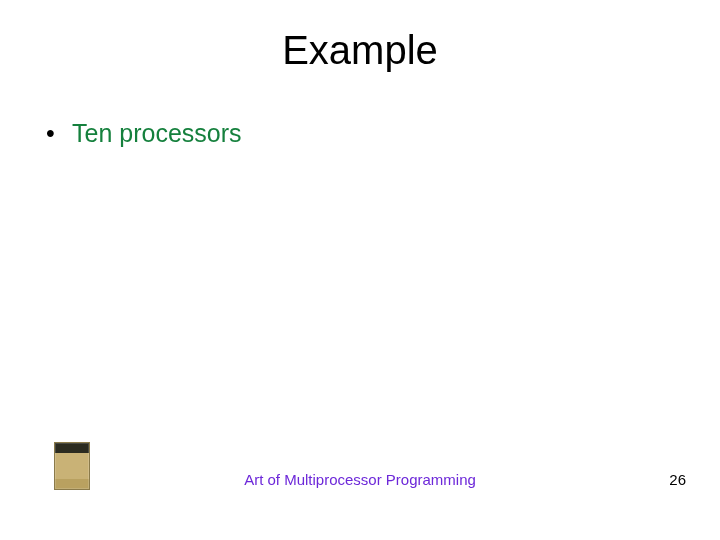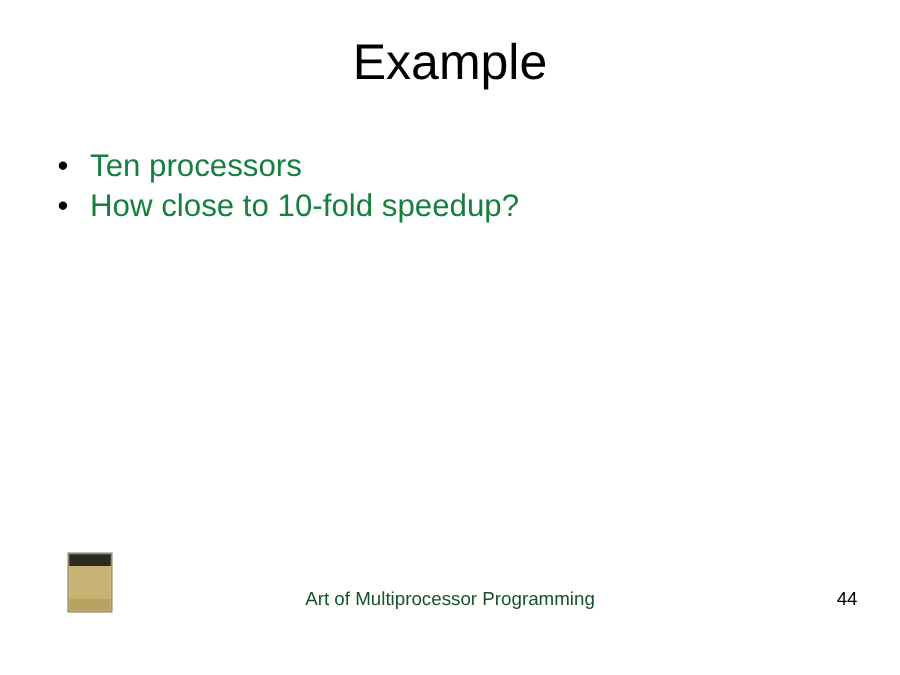--- a/index.html
+++ b/index.html
@@ -59,37 +59,36 @@
     border: 1px solid #8a7a4a;
     box-shadow: inset 0 0 0 1px rgba(255,255,255,0.15);
   }
   .footer-text {
     position: absolute;
     left: 0;
     right: 0;
     bottom: 2px;
     text-align: center;
     font-size: 15px;
-    color: #14532d;
+    color: #6d28d9;
   }
   .page-num {
     position: absolute;
     right: 34px;
     bottom: 2px;
     font-size: 15px;
     color: #000;
   }
 </style>
 </head>
 <body>
 
 <div class="slide">
   <h1 class="title">Example</h1>
   <ul class="bullets">
     <li>Ten processors</li>
-    <li>How close to 10-fold speedup?</li>
   </ul>
   <div class="footer">
     <div class="book-thumb"></div>
     <div class="footer-text">Art of Multiprocessor Programming</div>
-    <div class="page-num">44</div>
+    <div class="page-num">26</div>
   </div>
 </div>
 
 </body></html>

